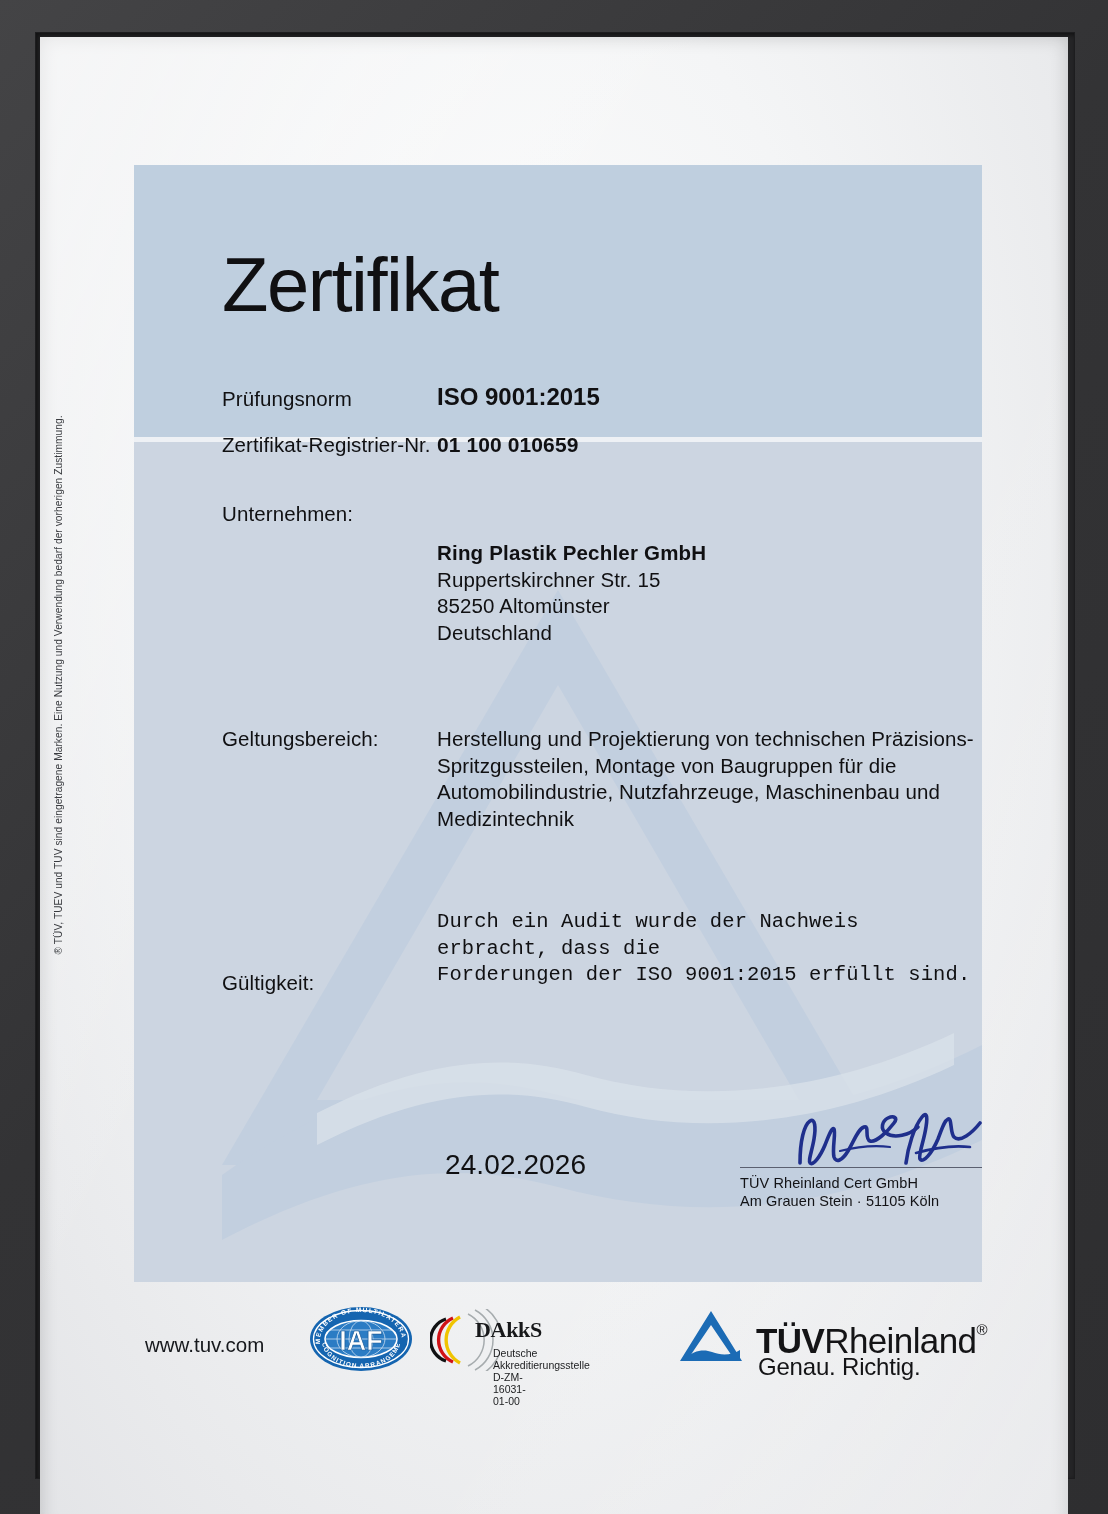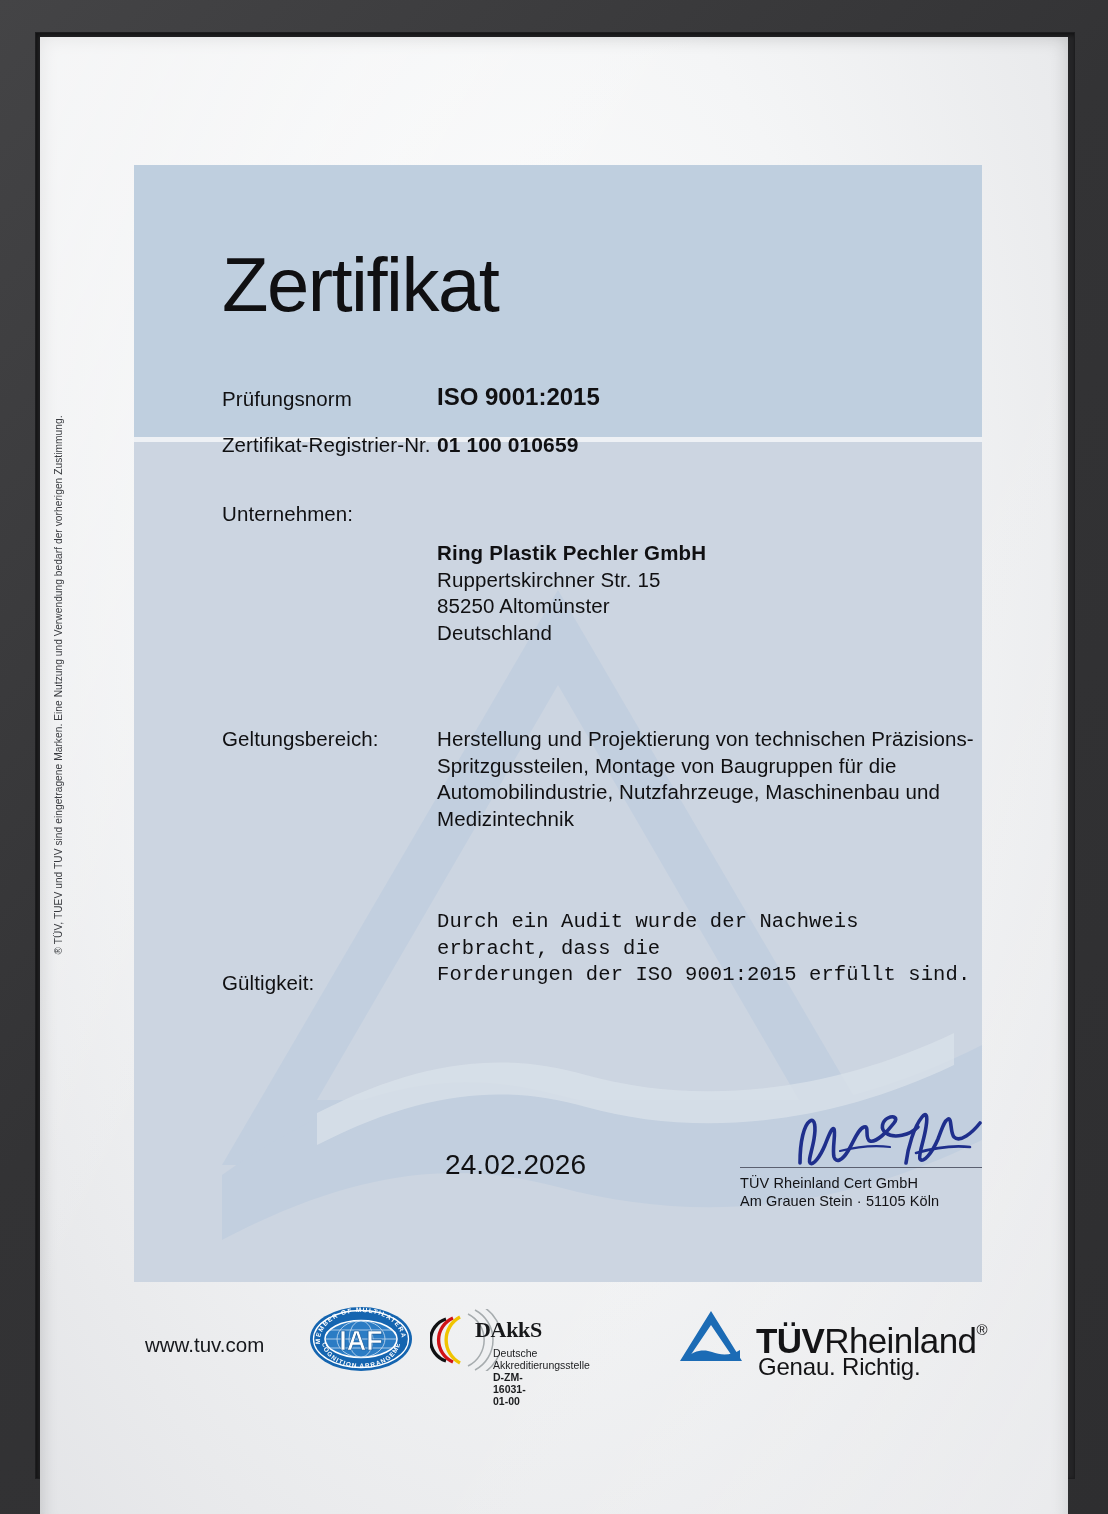--- a/index.html
+++ b/index.html
@@ -112,21 +112,21 @@
     font-family:"Liberation Serif","DejaVu Serif",serif;
     font-size:22px;font-weight:bold;color:#17181a;letter-spacing:-.3px;
   }
   .dakks-sub{
     position:absolute;left:63px;
     font-size:10.5px;color:#1b1c1e;line-height:12.2px;
     font-family:"Liberation Sans",sans-serif;
   }
   #dk1{top:38px;}
   #dk2{top:50px;}
-  #dk3{top:62px;font-weight:bold;}
+  #dk3{top:62px;}
 
   #tuvlogo{position:absolute;left:638px;top:10px;}
   #tuv-tri{position:absolute;left:0;top:4px;width:66px;height:58px;}
   #tuv-word{
     position:absolute;left:78px;top:2px;white-space:nowrap;
     font-size:35px;color:#141416;letter-spacing:-.6px;margin-top:14px;
   }
   #tuv-word .b{font-weight:bold;}
   #tuv-reg{font-size:15px;vertical-align:18px;}
   #tuv-claim{

